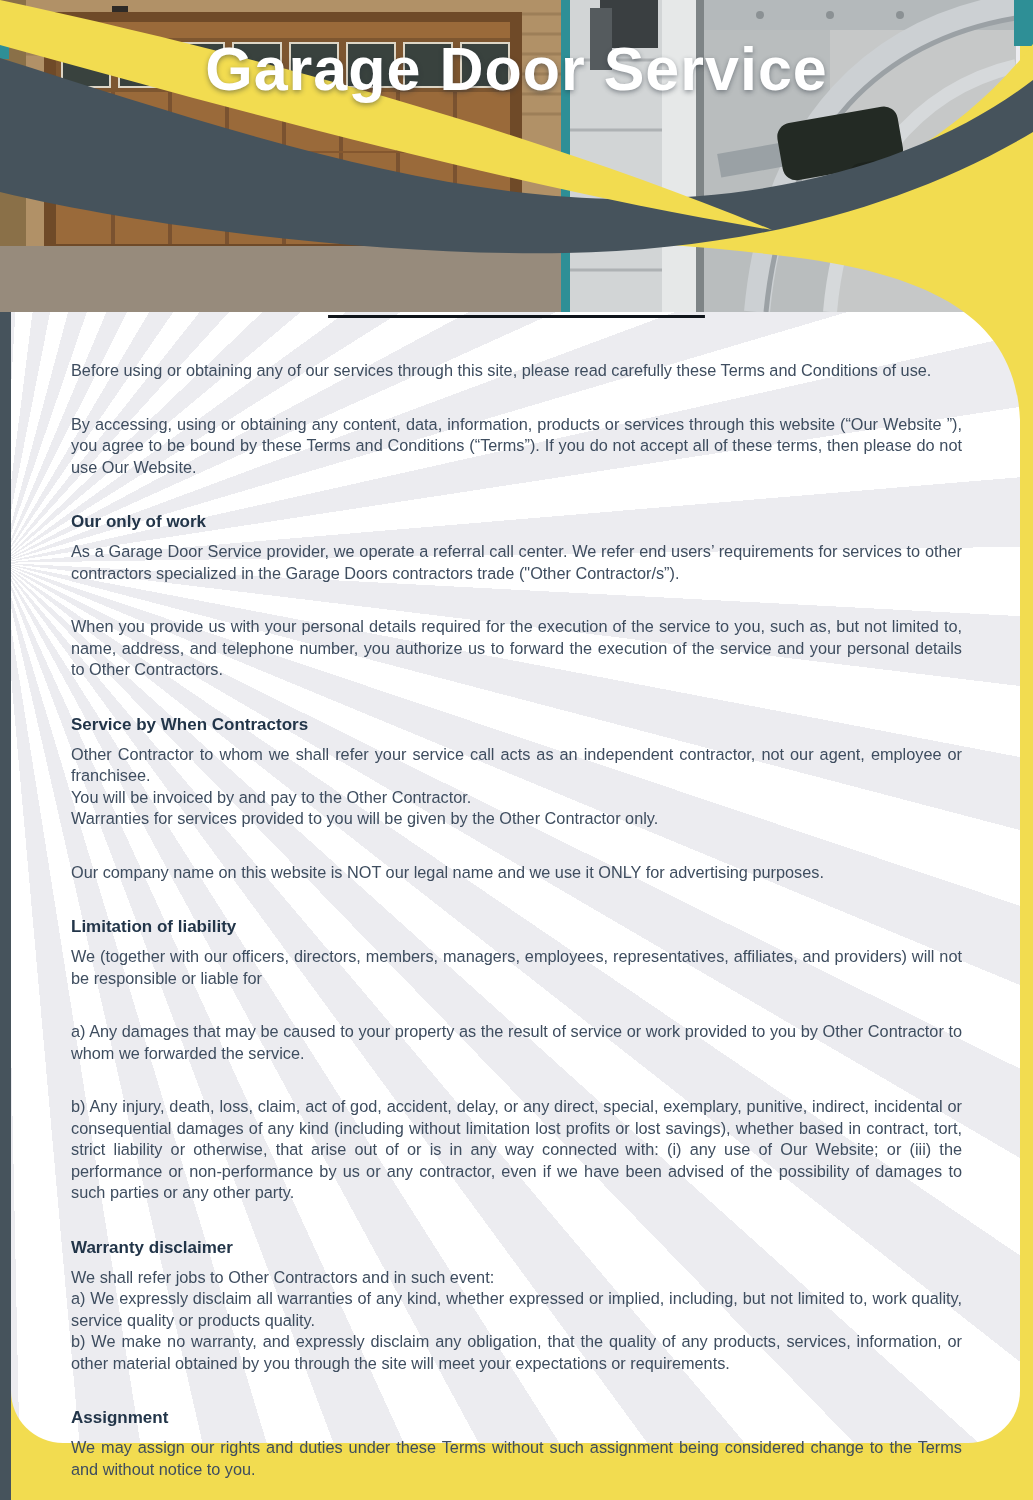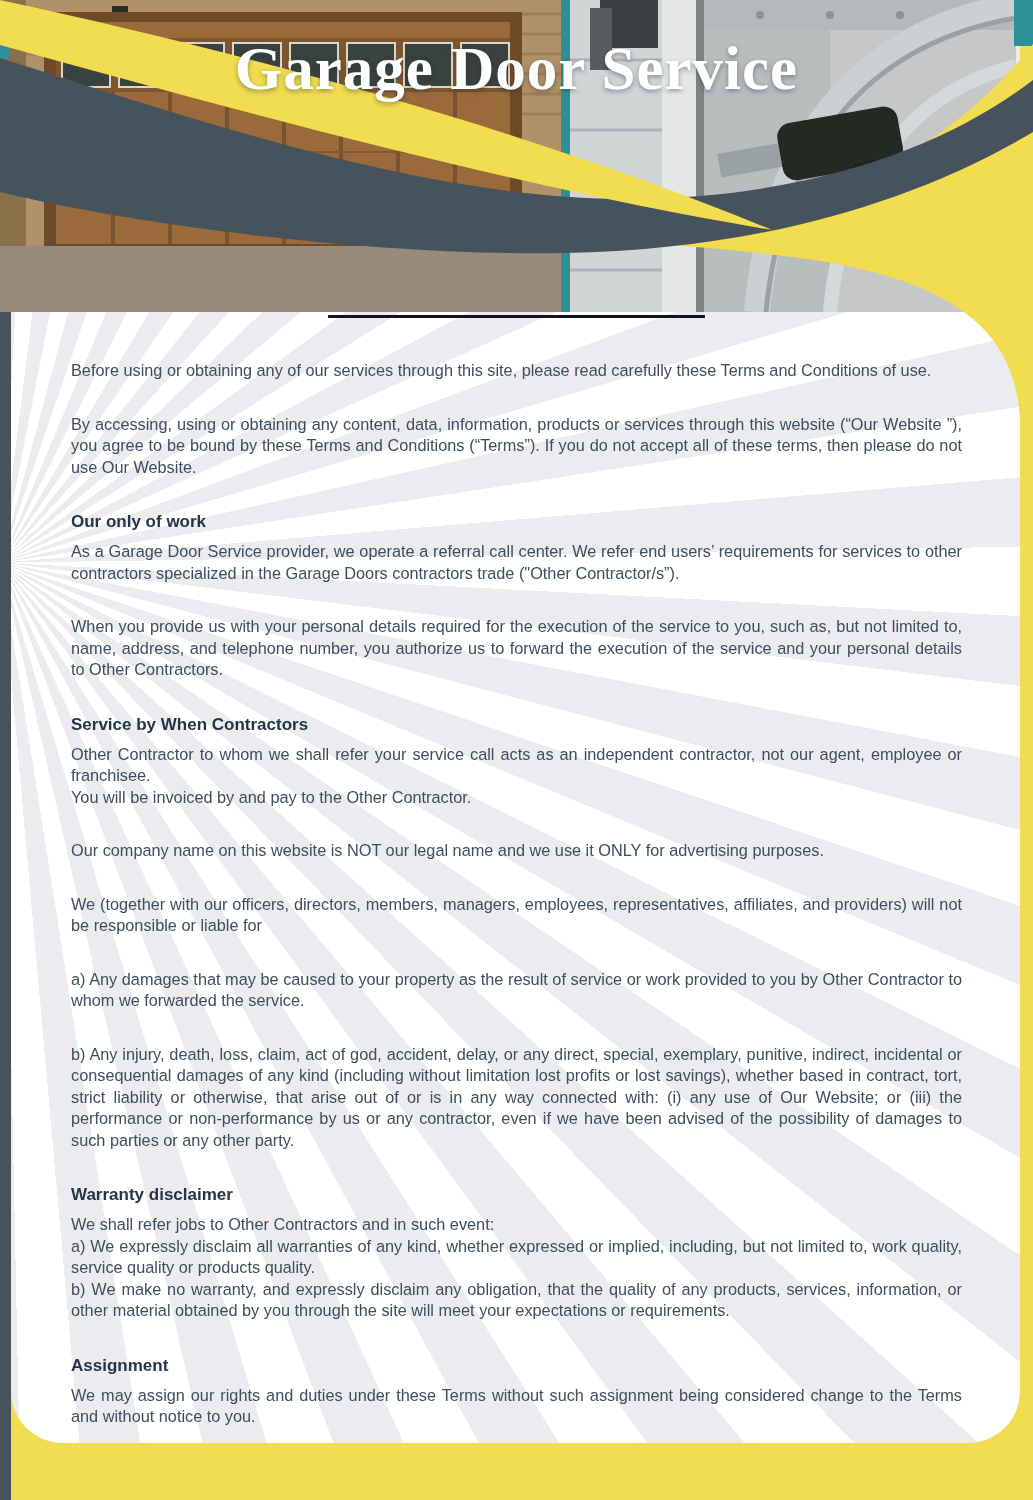--- a/index.html
+++ b/index.html
@@ -56,21 +56,20 @@
   .brand{
     position:absolute;top:36px;left:0;right:0;
     z-index:4;
     text-align:center;
     font-size:61px;line-height:66px;
     font-weight:600;
     letter-spacing:1px;
     color:#ffffff;
     text-shadow:0 2px 5px rgba(35,45,55,0.45);
     pointer-events:none;
-    font-family:Liberation Serif, serif;
   }
   .header-art{
     position:absolute;top:0;left:0;
     z-index:3;
     pointer-events:none;
   }
 </style>
 </head>
 <body>
 
@@ -99,26 +98,28 @@
           <div class="section">
             <div class="paragraph">
               <div class="text-line">When you provide us with your personal details required for the execution of the service to you, such as, but not limited to, name, address, and telephone number, you authorize us to forward the execution of the service and your personal details to Other Contractors.</div>
             </div>
           </div>
           <div class="section">
             <div class="section-heading">Service by When Contractors</div>
             <div class="paragraph">
               <div class="text-line">Other Contractor to whom we shall refer your service call acts as an independent contractor, not our agent, employee or franchisee.</div>
               <div class="text-line">You will be invoiced by and pay to the Other Contractor.</div>
+              <div class="text-line">Warranties for services provided to you will be given by the Other Contractor only.</div>
             </div>
             <div class="paragraph">
               <div class="text-line">Our company name on this website is NOT our legal name and we use it ONLY for advertising purposes.</div>
             </div>
           </div>
           <div class="section">
+            <div class="section-heading">Limitation of liability</div>
             <div class="paragraph">
               <div class="text-line">We (together with our officers, directors, members, managers, employees, representatives, affiliates, and providers) will not be responsible or liable for</div>
             </div>
             <div class="paragraph">
               <div class="text-line">a) Any damages that may be caused to your property as the result of service or work provided to you by Other Contractor to whom we forwarded the service.</div>
             </div>
             <div class="paragraph">
               <div class="text-line">b) Any injury, death, loss, claim, act of god, accident, delay, or any direct, special, exemplary, punitive, indirect, incidental or consequential damages of any kind (including without limitation lost profits or lost savings), whether based in contract, tort, strict liability or otherwise, that arise out of or is in any way connected with: (i) any use of Our Website; or (iii) the performance or non-performance by us or any contractor, even if we have been advised of the possibility of damages to such parties or any other party.</div>
             </div>
           </div>

